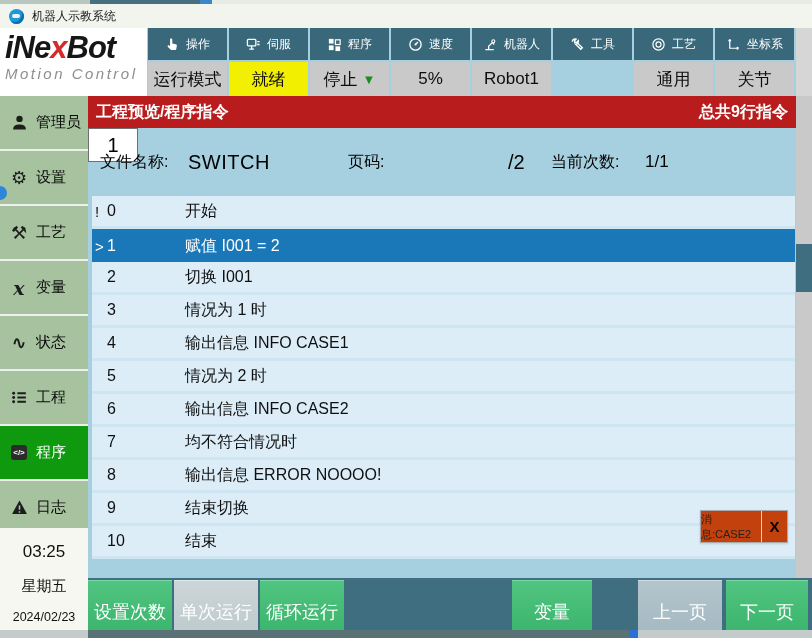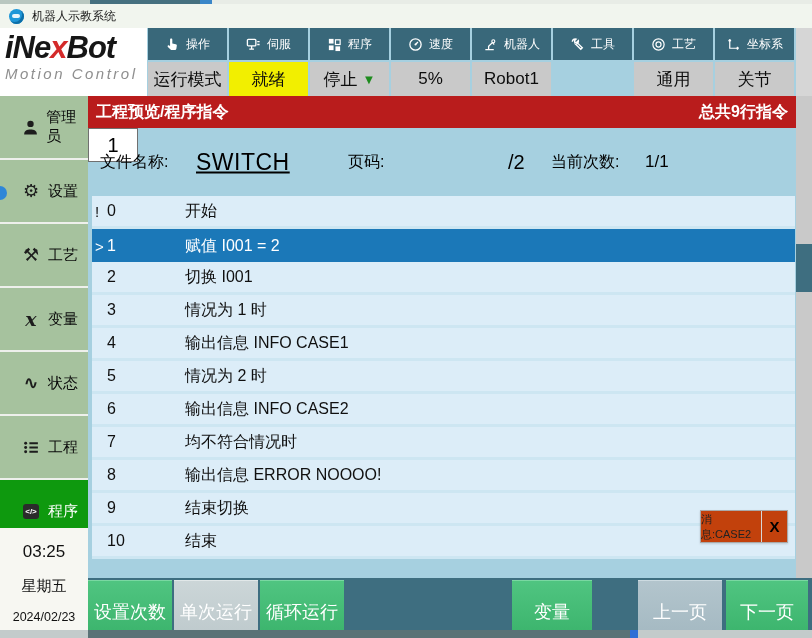--- a/index.html
+++ b/index.html
@@ -35,22 +35,22 @@
   .tb-lbl { font-size:12px; }
   .tb-bot { position:absolute; top:34px; left:0; width:79px; height:34px; background:#c9c9c9;
             display:flex; align-items:center; justify-content:center; gap:5px;
             font-size:17px; color:#0d0d0d; cursor:pointer; }
   .tb-bot.yellow { background:#f2ef00; }
   .tri { color:#1e8c1e; font-size:13px; }
   .corner { position:absolute; left:796px; top:28px; width:16px; height:68px; background:#d6d6d6; }
 
   
   .sidebar { position:absolute; left:0; top:96px; width:88px; height:542px; background:#eef0ec; }
-  .sb-item { height:62px; margin-bottom:2px; background:#a6c29e; display:flex; align-items:center;
-             padding-left:20px; gap:6px; font-size:15px; color:#0a0a0a; cursor:pointer; }
+  .sb-item { height:53px; margin-bottom:2px; background:#a6c29e; display:flex; align-items:center;
+             padding-left:8px; gap:6px; font-size:15px; color:#0a0a0a; cursor:pointer; }
   .sb-item.active { background:#0e990e; color:#fff; }
   .sb-ico { width:22px; display:flex; justify-content:center; align-items:center;
             font-size:18px; color:#1d1d1d; font-weight:bold; }
   .sb-item.active .sb-ico { color:#fff; }
   .var-x { font-family:"DejaVu Serif",serif; font-style:italic; font-weight:bold; font-size:19px; }
   .code-chip { background:#2b2b2b; color:#fff; font-size:8px; font-weight:bold;
                border-radius:3px; padding:3px 2px; letter-spacing:0; }
   .clock { position:absolute; left:0; top:432px; width:88px; height:110px; background:#f7f7f2;
            display:flex; flex-direction:column; align-items:center; justify-content:space-evenly;
            color:#111; }
@@ -62,21 +62,21 @@
 
   
   .main-bg { position:absolute; left:88px; top:96px; width:708px; height:534px; background:#a6d0e0; }
   .main-header { position:absolute; left:88px; top:96px; width:708px; height:32px; background:#b91c1c;
                  color:#fff; display:flex; align-items:center; justify-content:space-between;
                  padding:0 8px; font-size:16px; font-weight:bold; }
   .main-header .rt { font-weight:bold; }
   .info { position:absolute; left:88px; top:128px; width:708px; height:68px; font-size:16px; color:#000;border-radius:7px; }
   .info > span, .info > div { position:absolute; top:50%; transform:translateY(-50%); }
   .i-file  { left:12px; }
-  .i-fileval { left:108px; font-size:23px; letter-spacing:.5px;text-decoration:underline; }
+  .i-fileval { left:100px; font-size:20px; letter-spacing:.5px; }
   .i-page  { left:260px; }
   .i-input { left:364px; width:50px; height:34px; background:#fff; border:1px solid #707070;
              text-align:center; font-size:20px; font-family:inherit; color:#000; }
   .i-slash { left:420px; font-size:20px; }
   .i-count { left:463px; }
   .i-countval { left:557px; font-size:17px; }
 
   
   .plist { position:absolute; left:92px; top:196px; width:703px; background:#cde6f2; }
   .prow { position:relative; height:30px; margin-bottom:3px; background:#dcedf8;

